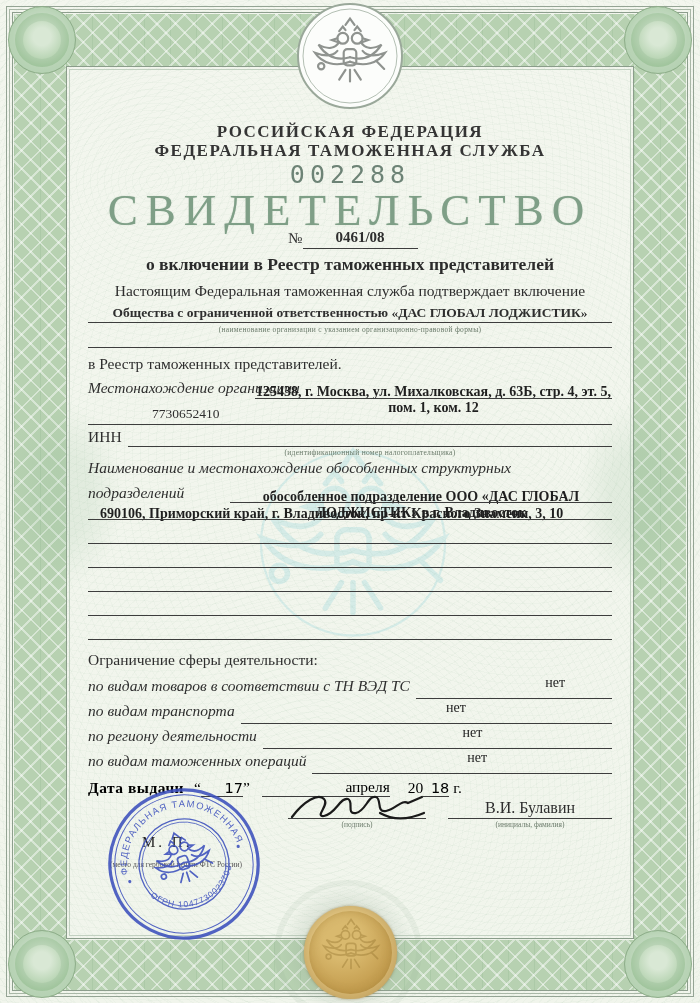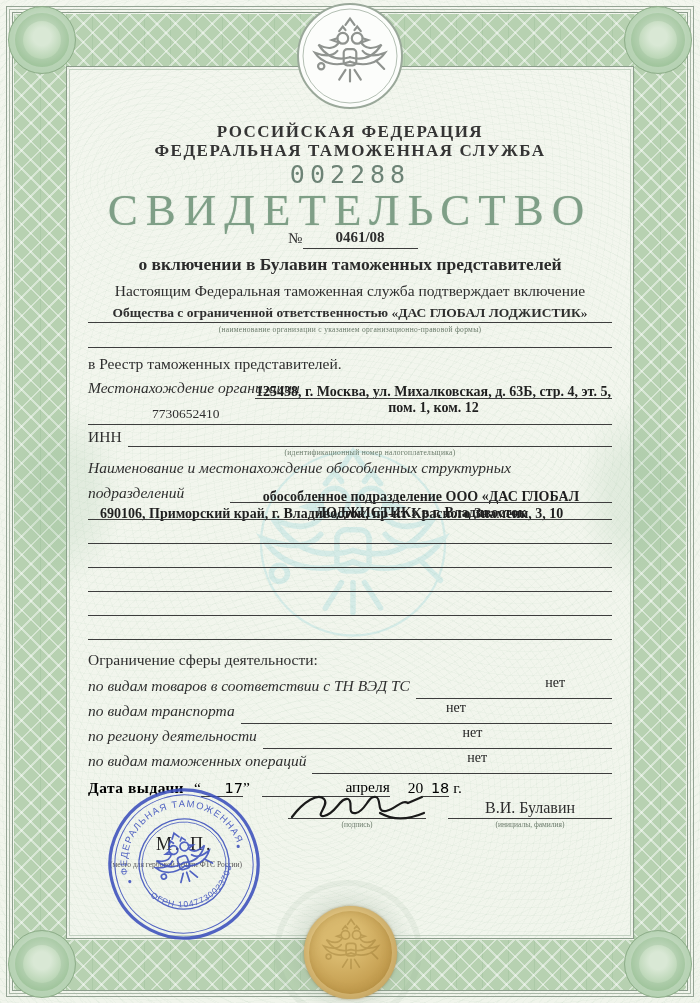--- a/index.html
+++ b/index.html
@@ -61,21 +61,21 @@
   .lim-row .fill{flex:1;border-bottom:1px solid #3d3d3d;height:100%;position:relative;}
   .lim-row .val{position:absolute;left:71%;top:-2px;transform:translateX(-50%);font-size:14px;color:#222;}
   .date-row{position:absolute;left:88px;top:775px;width:524px;height:22px;display:flex;align-items:flex-end;font-size:15.5px;}
   .date-row .dl{font-weight:bold;letter-spacing:.5px;}
   .seg{border-bottom:1px solid #3d3d3d;text-align:right;font-family:"DejaVu Sans",sans-serif;font-size:14.5px;}
   .sig-col{position:absolute;text-align:center;}
   .sig-col .line{border-bottom:1px solid #3d3d3d;height:19px;}
   .sig-col .cap{font-size:7.5px;color:#6a7a6a;margin-top:1px;}
   .role-label{position:absolute;left:0;top:0;font-size:15.5px;color:#2e2e2e;text-align:left;width:100%;}
   .name-label{font-size:16px;color:#2e2e2e;}
-  .mp{position:absolute;left:156px;top:834px;font-size:18px;letter-spacing:3px;color:#222;}
+  .mp{position:absolute;left:142px;top:834px;font-size:15px;letter-spacing:3px;color:#222;}
   .seal-cap{position:absolute;left:110px;top:860px;font-size:7.5px;color:#555;}
   .sig-svg{position:absolute;left:-4px;top:-16px;}
 </style>
 </head>
 <body>
 
 <div class="page">
 
   <svg width="0" height="0" style="position:absolute">
     <symbol id="eagleShape" viewBox="0 0 100 100">
@@ -131,21 +131,21 @@
     </g>
   </svg>
 
   <div class="t hdr" style="top:122px;">РОССИЙСКАЯ ФЕДЕРАЦИЯ</div>
   <div class="t hdr" style="top:141px;">ФЕДЕРАЛЬНАЯ ТАМОЖЕННАЯ СЛУЖБА</div>
   <div class="t formnum" style="top:160px;">002288</div>
   <div class="t doctitle" style="top:184px;">СВИДЕТЕЛЬСТВО</div>
   <div class="t" style="left:288px;top:230px;font-size:15px;">№</div>
   <div class="t ctr" style="left:305px;top:229px;width:110px;font-size:15px;font-weight:bold;">0461/08</div>
   <div class="uline" style="left:303px;top:248px;width:115px;"></div>
-  <div class="t subtitle" style="top:254px;">о включении в Булавин таможенных представителей</div>
+  <div class="t subtitle" style="top:254px;">о включении в Реестр таможенных представителей</div>
 
   <div class="t ctr body15" style="left:88px;top:282px;width:524px;">Настоящим Федеральная таможенная служба подтверждает включение</div>
   <div class="t ctr" style="left:88px;top:305px;width:524px;font-size:13.5px;font-weight:bold;">Общества с ограниченной ответственностью «ДАС ГЛОБАЛ ЛОДЖИСТИК»</div>
   <div class="uline" style="left:88px;top:322px;width:524px;"></div>
   <div class="t ctr caption" style="left:88px;top:325px;width:524px;">(наименование организации с указанием организационно-правовой формы)</div>
   <div class="uline" style="left:88px;top:347px;width:524px;"></div>
   <div class="t body15" style="left:88px;top:355px;">в Реестр таможенных представителей.</div>
 
   <div class="t ital" style="left:88px;top:379px;">Местонахождение организации</div>
   <div class="t ctr small-val" style="left:255px;top:384px;width:357px;">125438, г. Москва, ул. Михалковская, д. 63Б, стр. 4, эт. 5, пом. 1, ком. 12</div>

